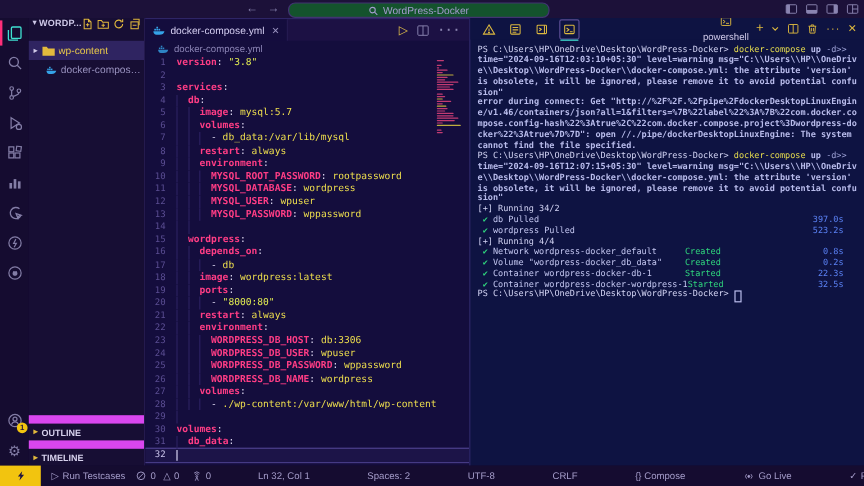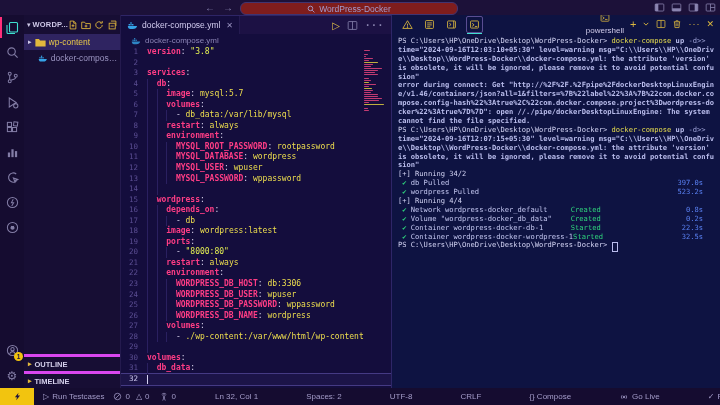--- a/index.html
+++ b/index.html
@@ -4,46 +4,46 @@
 <style>
   html,body{margin:0;padding:0;background:#0b0723;}
   #app{position:relative;width:720px;height:405px;overflow:hidden;background:#160d33;
        font-family:"Liberation Sans",sans-serif;-webkit-font-smoothing:antialiased;}
   svg{display:block}
   
   .titlebar{position:absolute;top:0;left:0;width:720px;height:15px;background:#1c1139;
             display:flex;align-items:center;z-index:5;}
   .nav-arrows{position:absolute;left:205px;top:0;height:15px;display:flex;align-items:center;gap:8px;
               color:#8a84b0;font-size:10px;line-height:15px;}
-  .searchbox{position:absolute;left:240px;top:2px;width:216px;height:11px;background:#7f1d1d;
+  .searchbox{position:absolute;left:240px;top:2px;width:216px;height:11px;background:#14532d;
              border:1px solid #413471;border-radius:6px;display:flex;align-items:center;
              justify-content:center;gap:4px;color:#a49cce;font-size:8.5px;}
   .layout-icons{position:absolute;right:4px;top:2px;display:flex;gap:6px;color:#8a84b0;}
   
   .main{position:absolute;top:15px;left:0;right:0;bottom:17px;display:flex;}
   
   .activitybar{width:24px;background:#150c30;display:flex;flex-direction:column;align-items:center;flex:none;}
   .ab-item{width:24px;height:25px;display:flex;align-items:center;justify-content:center;color:#837da6;position:relative;}
   .ab-item.active{color:#3fe0d0;}
   .ab-item.active::before{content:"";position:absolute;left:0;top:2px;bottom:2px;width:2px;background:#ff2e79;}
   .ab-bottom{margin-top:auto;display:flex;flex-direction:column;align-items:center;}
   .badge{position:absolute;right:1px;bottom:2px;width:9px;height:9px;border-radius:50%;background:#f2c40f;
          color:#201540;font-size:6.5px;font-weight:bold;display:flex;align-items:center;justify-content:center;}
   
   .sidebar{width:96px;background:#170e34;display:flex;flex-direction:column;flex:none;font-size:8.5px;border-right:1px solid #241a4e;}
-  .sb-header{height:19px;display:flex;align-items:center;padding:0 3px;color:#cfc9e8;}
+  .sb-header{height:19px;display:flex;padding:0 3px;color:#cfc9e8;}
   .sb-title{font-weight:bold;font-size:7.5px;letter-spacing:.2px;margin-left:2px;white-space:nowrap;}
   .sb-actions{margin-left:auto;display:flex;gap:3px;color:#e2b93d;}
   .tree{flex:1;}
   .tree-row{height:16px;display:flex;align-items:center;gap:3px;padding-left:4px;color:#9a93c0;white-space:nowrap;overflow:hidden;}
   .tree-row.selected{background:#2f2461;color:#e8c84a;}
   .tree-label{overflow:hidden;text-overflow:ellipsis;}
   .chev{color:#cfc9e8;font-size:7px;}
   .sb-section{height:14px;display:flex;align-items:center;gap:3px;padding-left:4px;color:#d6d1ec;
-              font-weight:bold;font-size:7.5px;border-top:3px solid #d946ef;}
+              font-weight:bold;font-size:7.5px;border-top:7px solid #d946ef;}
   .sb-section .chev{color:#e2b93d;}
   
   .editorcol{width:270px;display:flex;flex-direction:column;background:#140d3d;flex:none;}
   .tabbar{height:18px;background:#1c1144;border-top:1px solid #2e2566;display:flex;align-items:stretch;}
   .tab{width:106px;background:#140d3d;display:flex;align-items:center;gap:4px;padding:0 6px;
        font-size:8.5px;color:#d3cdf0;border-right:1px solid #241a50;}
   .tab-close{margin-left:auto;color:#9a93c0;font-size:8px;}
   .editor-actions{margin-left:auto;display:flex;align-items:center;gap:7px;padding-right:7px;color:#8a84b0;}
   .run-btn{color:#e2c04a;font-size:10px;}
   .breadcrumb{height:13px;display:flex;align-items:center;gap:4px;padding-left:10px;color:#8b84b5;font-size:8px;}

